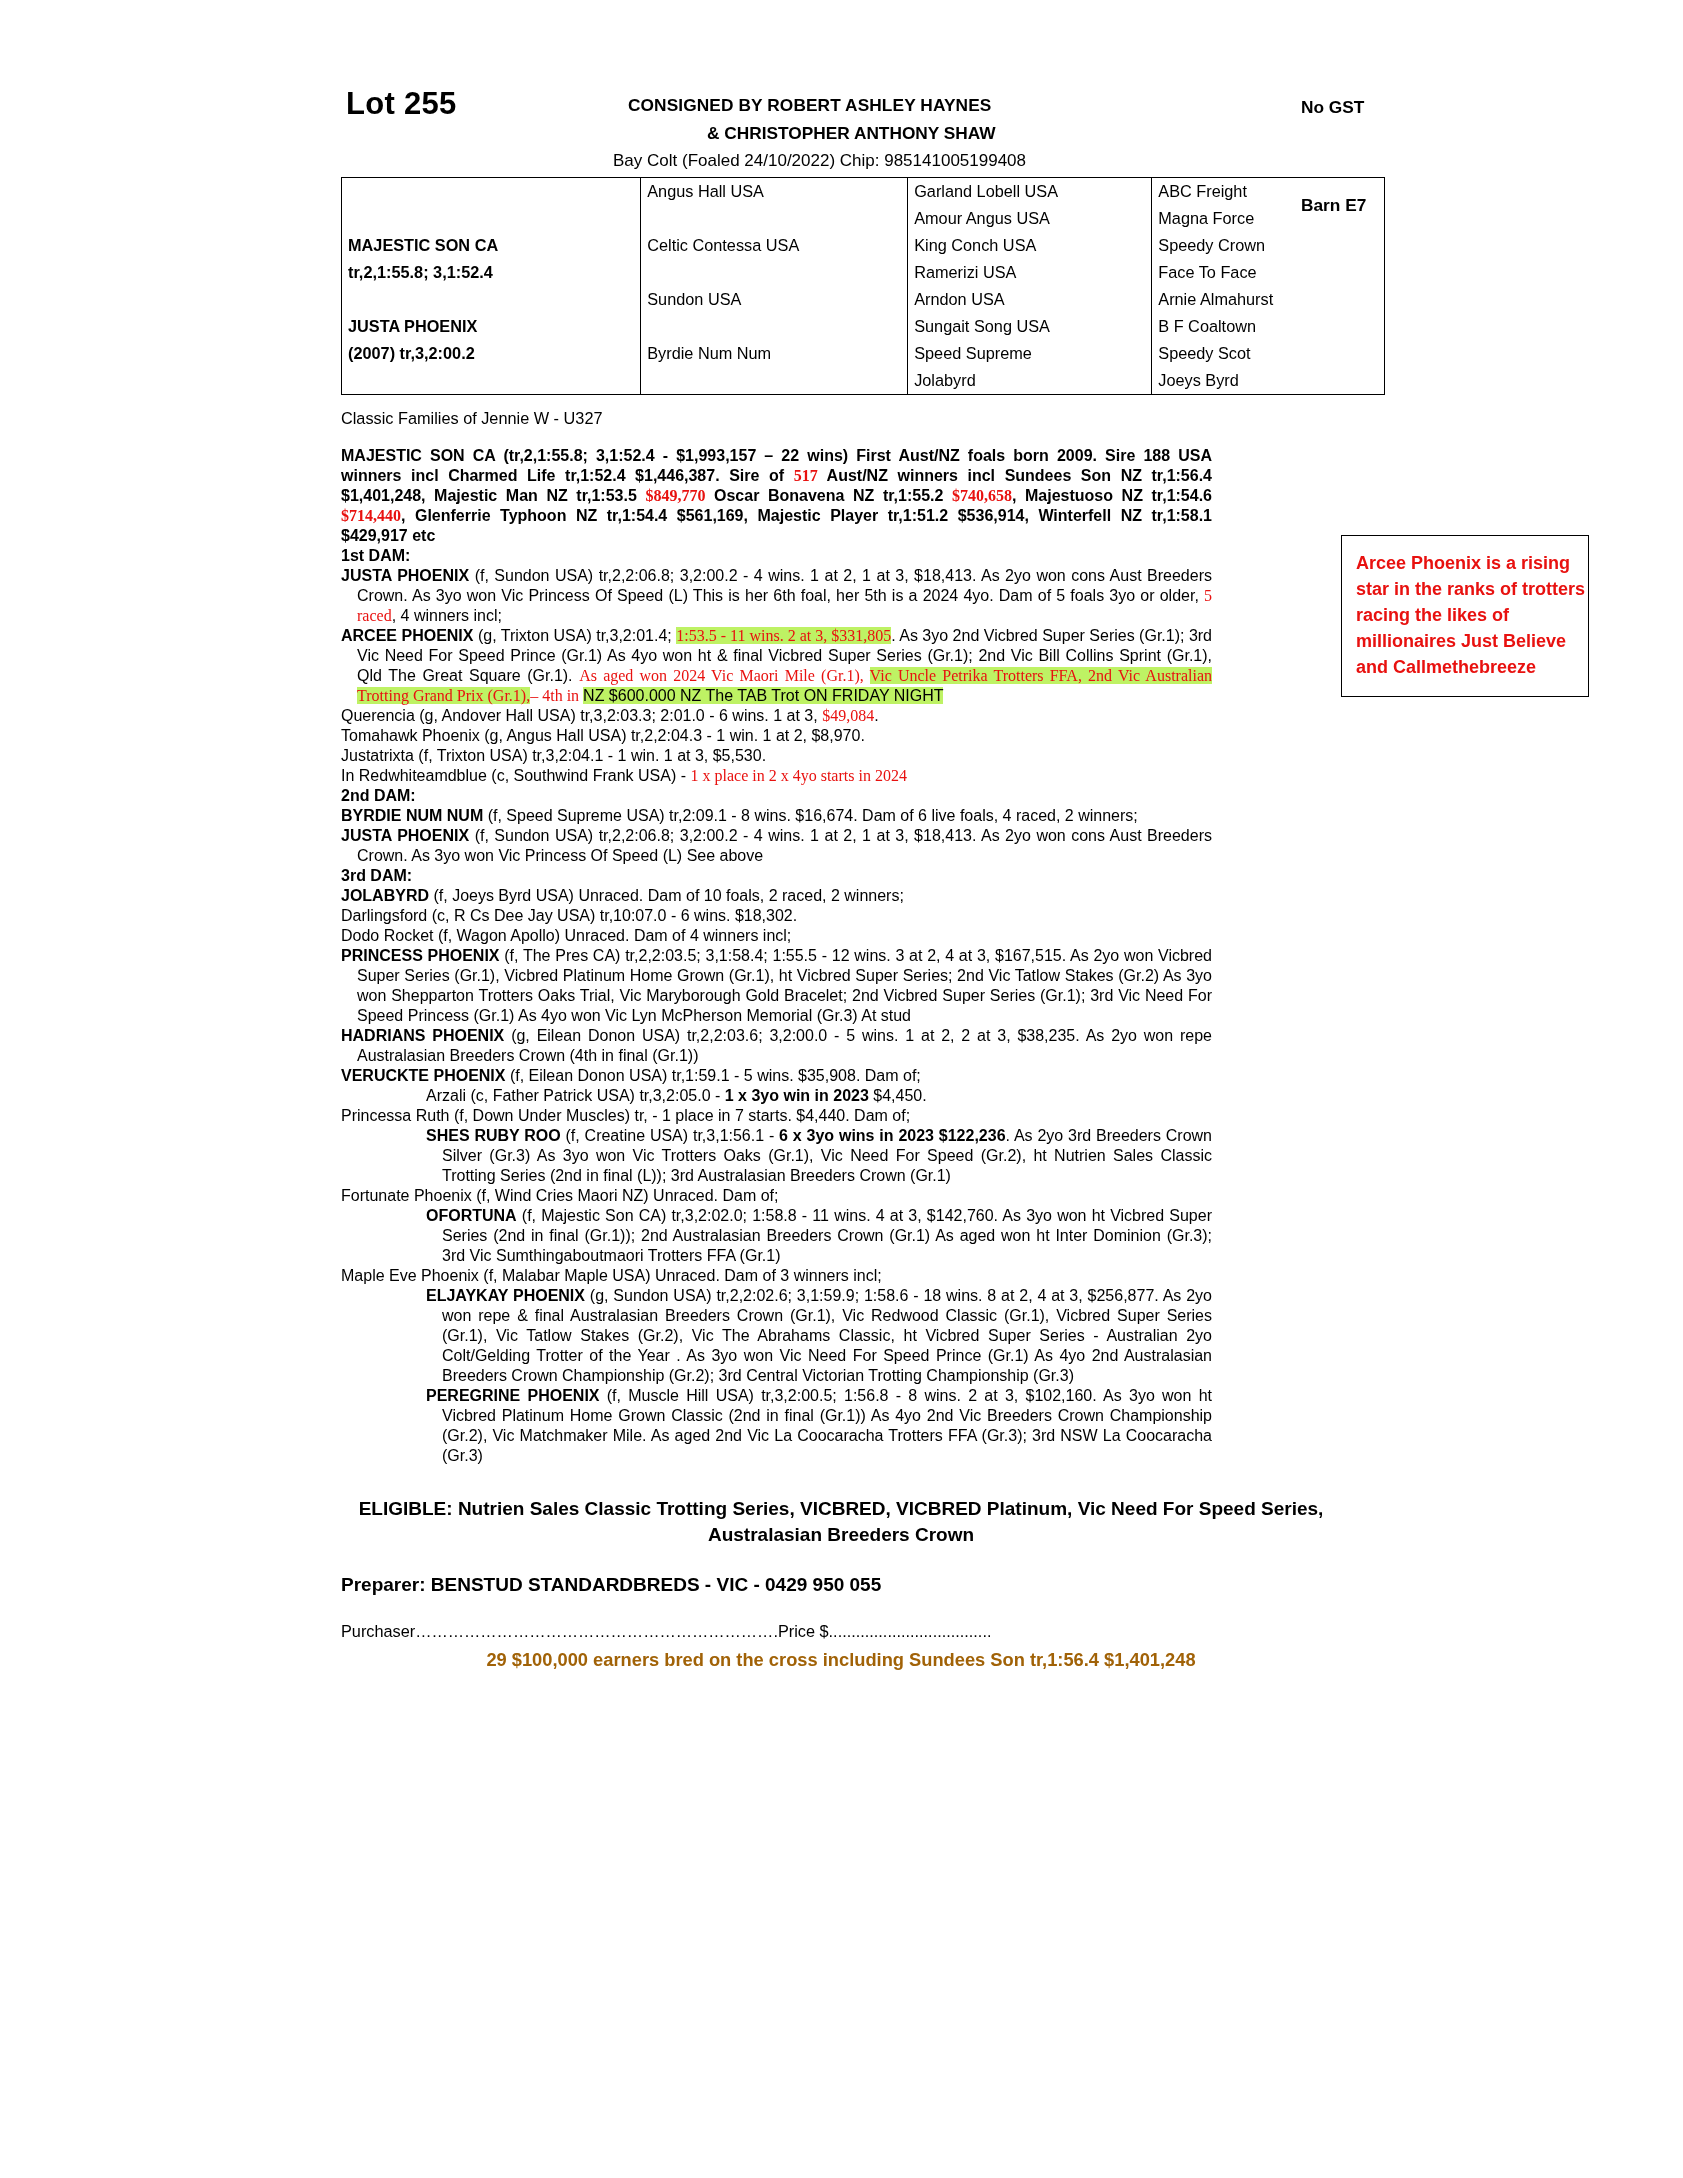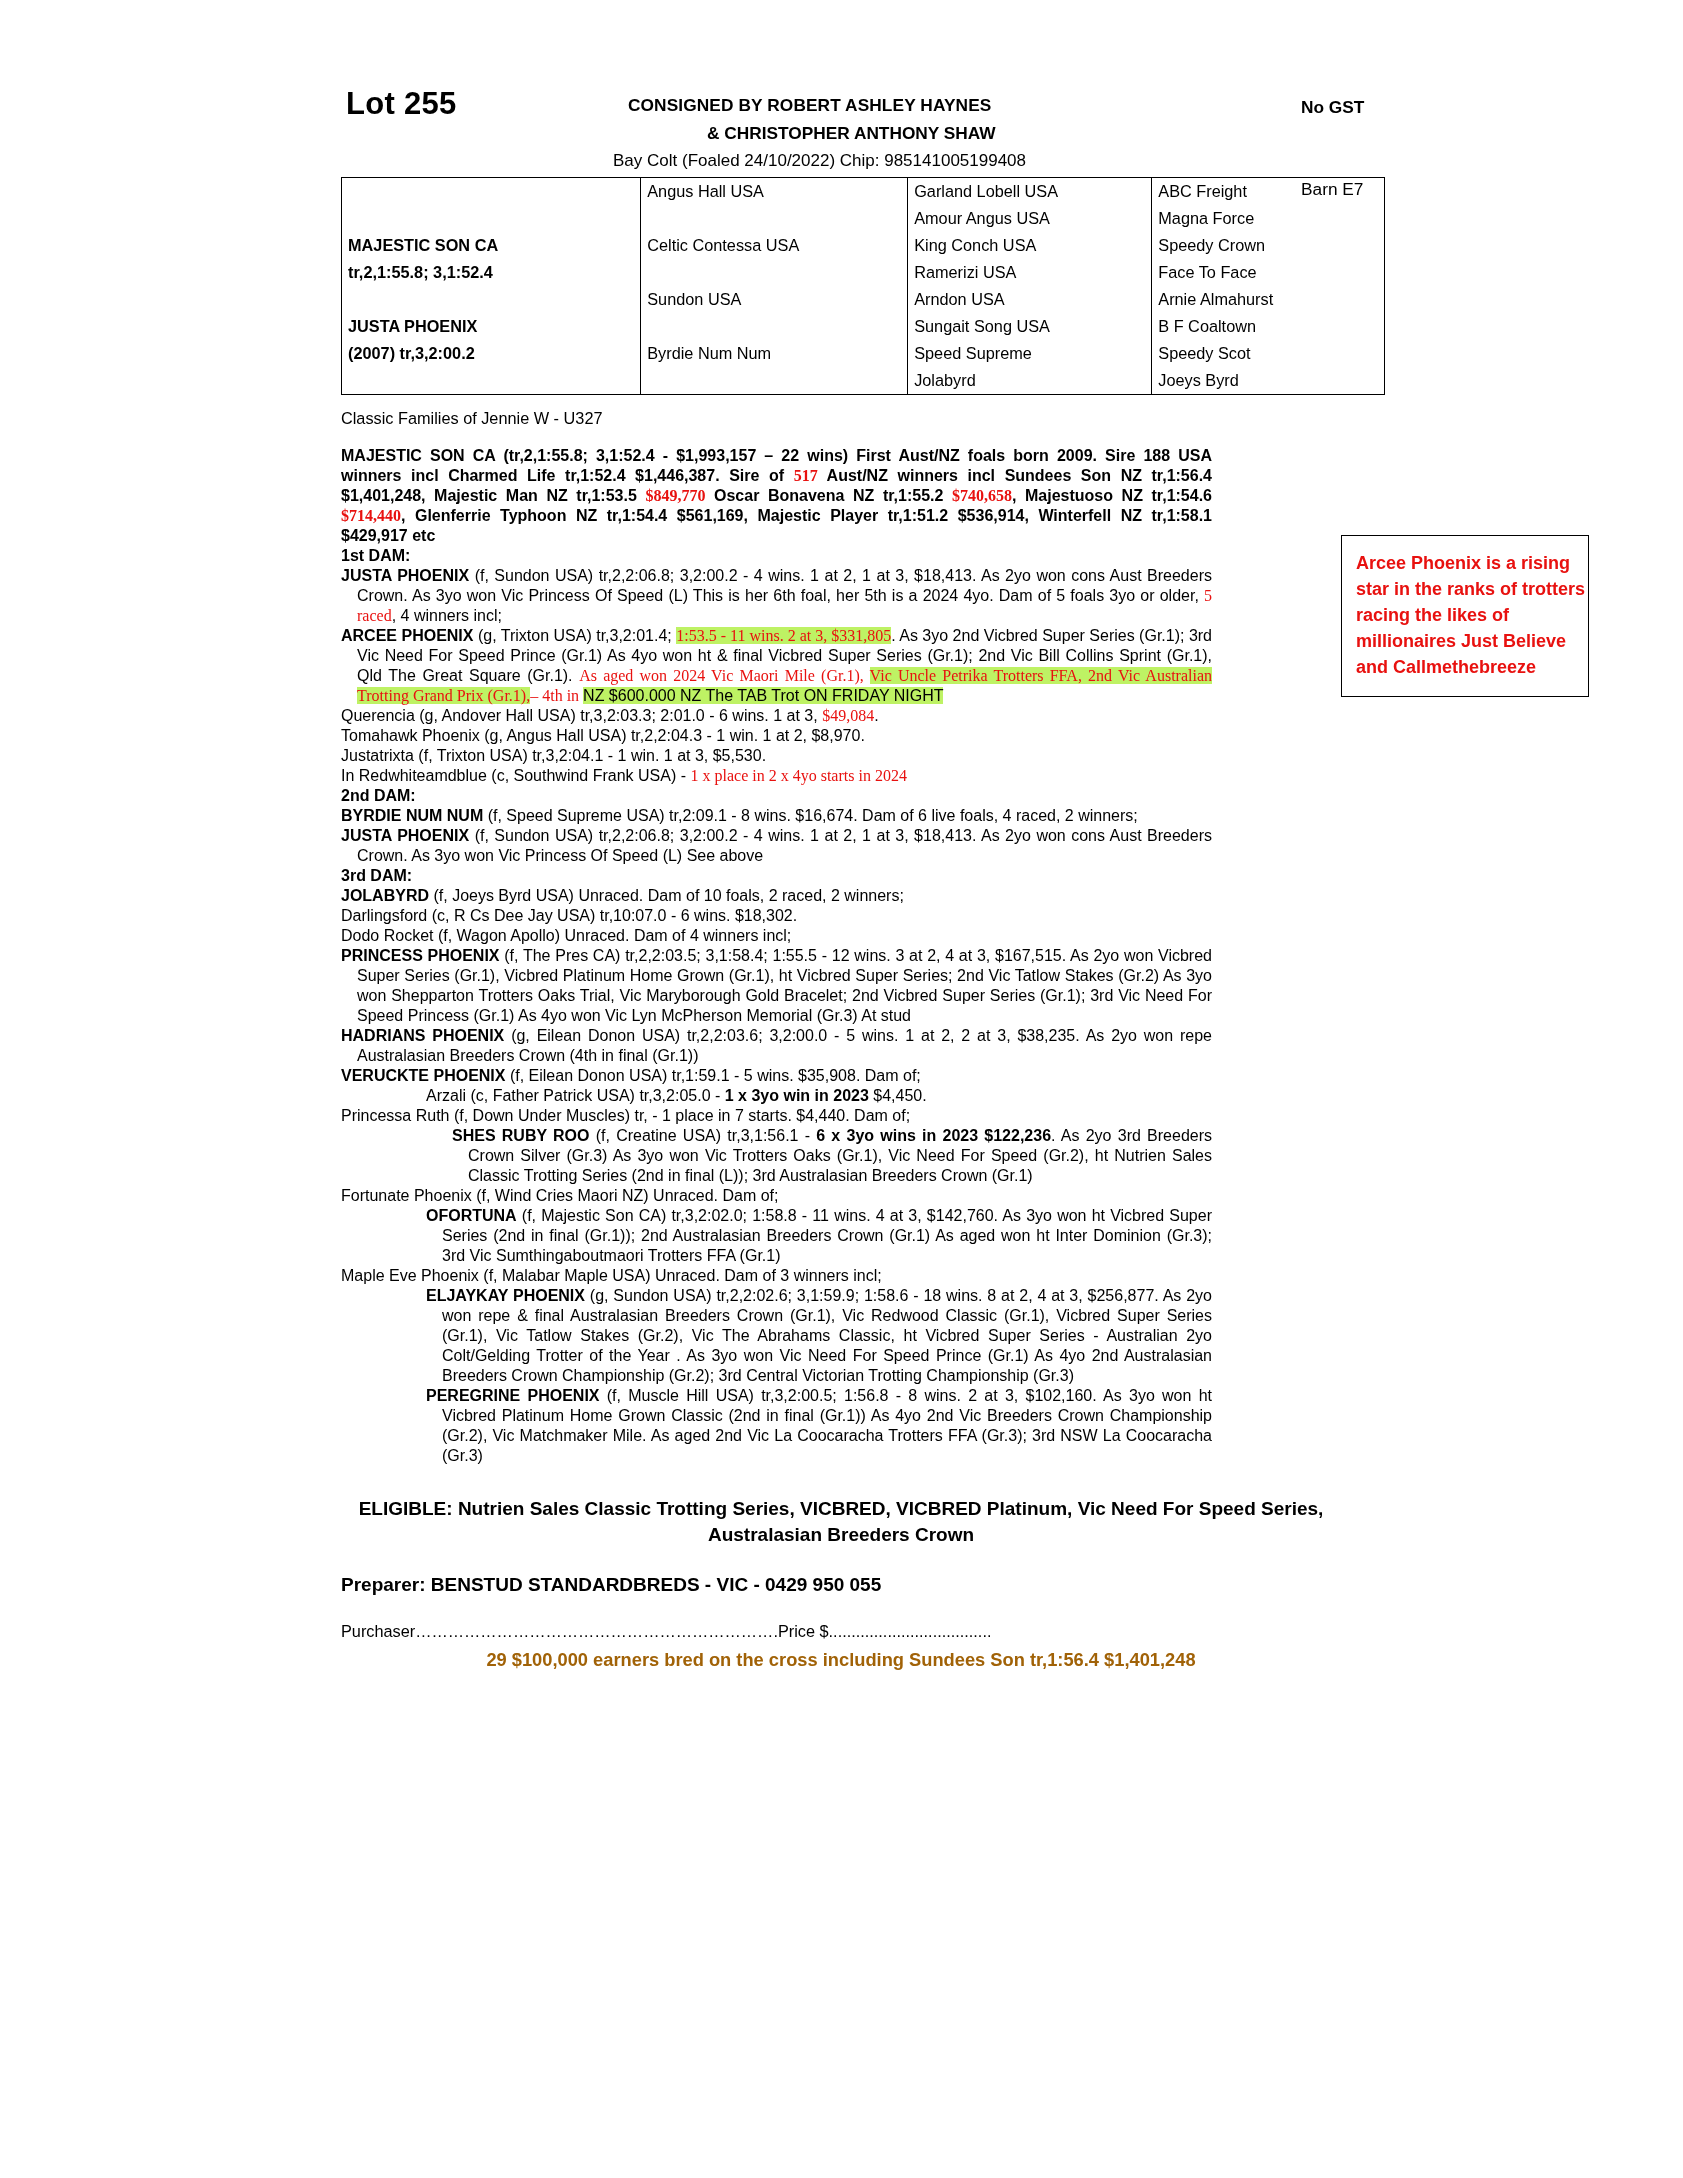--- a/index.html
+++ b/index.html
@@ -48,23 +48,23 @@
     font-size:17px;
   }
   .nogst{
     position:absolute;
     left:1242px; top:57px;
     font-size:17.3px;
     font-weight:bold;
   }
   .barn{
     position:absolute;
-    left:1242px; top:139px;
+    left:1242px; top:155px;
     font-size:17.3px;
-    font-weight:normal;
+    font-weight:bold;
   }
   
   .ped-wrap{
     position:relative;
     margin:28px 0 0 282px;
     width:1044px;
     border:1.6px solid #000;
     box-sizing:border-box;
   }
   .ped-table{
@@ -282,21 +282,21 @@
     </p>
     <p class="ind3 para">
       <span class="bold">VERUCKTE PHOENIX</span><span> (f, Eilean Donon USA) tr,1:59.1 - 5 wins. $35,908. Dam of;</span>
     </p>
     <p class="ind3 para" style="margin-left:85px">
       <span>Arzali</span><span> (c, Father Patrick USA) tr,3,2:05.0 - </span><span class="bold">1 x 3yo win in 2023</span><span> $4,450.</span>
     </p>
     <p class="ind3 para">
       <span>Princessa Ruth</span><span> (f, Down Under Muscles) tr, - 1 place in 7 starts. $4,440. Dam of;</span>
     </p>
-    <p class="ind3 para" style="margin-left:111px">
+    <p class="ind3 para" style="margin-left:85px">
       <span class="bold">SHES RUBY ROO</span><span> (f, Creatine USA) tr,3,1:56.1 - </span><span class="bold">6 x 3yo wins in 2023 $122,236</span><span>. As 2yo 3rd Breeders Crown Silver (Gr.3) As 3yo won Vic Trotters Oaks (Gr.1), Vic Need For Speed (Gr.2), ht Nutrien Sales Classic Trotting Series (2nd in final (L)); 3rd Australasian Breeders Crown (Gr.1)</span>
     </p>
     <p class="ind3 para">
       <span>Fortunate Phoenix</span><span> (f, Wind Cries Maori NZ) Unraced. Dam of;</span>
     </p>
     <p class="ind3 para" style="margin-left:85px">
       <span class="bold">OFORTUNA</span><span> (f, Majestic Son CA) tr,3,2:02.0; 1:58.8 - 11 wins. 4 at 3, $142,760. As 3yo won ht Vicbred Super Series (2nd in final (Gr.1)); 2nd Australasian Breeders Crown (Gr.1) As aged won ht Inter Dominion (Gr.3); 3rd Vic Sumthingaboutmaori Trotters FFA (Gr.1)</span>
     </p>
     <p class="ind3 para">
       <span>Maple Eve Phoenix</span><span> (f, Malabar Maple USA) Unraced. Dam of 3 winners incl;</span>

